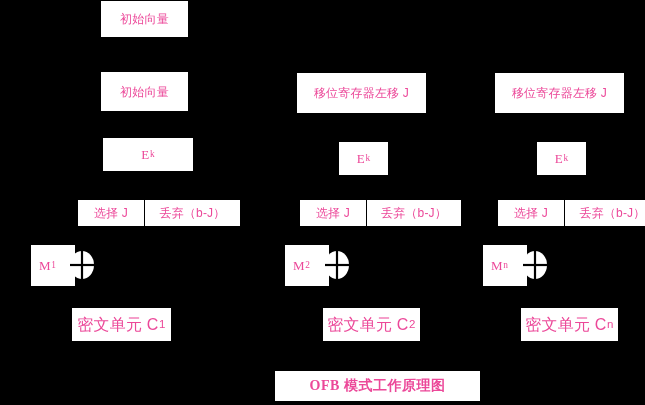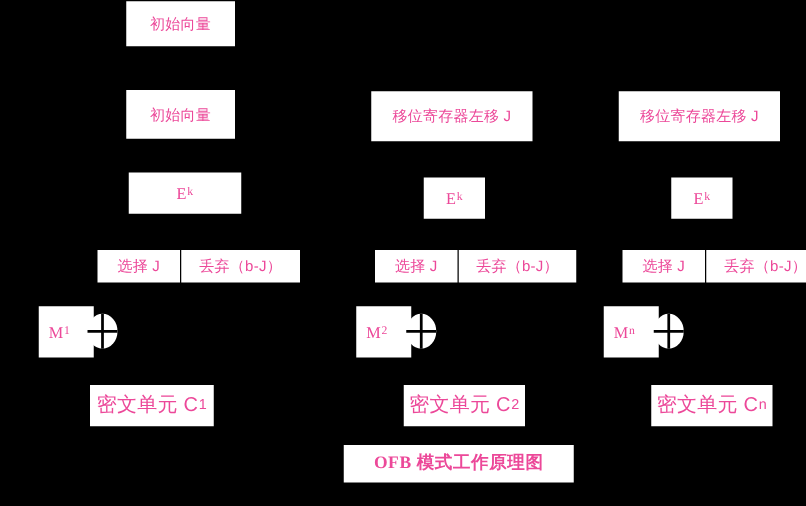--- a/index.html
+++ b/index.html
@@ -144,15 +144,15 @@
       <line x1="13" y1="1" x2="13" y2="29" stroke="#000000" stroke-width="2.2"></line>
       <line x1="1" y1="15" x2="25" y2="15" stroke="#000000" stroke-width="2.2"></line>
     </svg>
   </div>
 
   <div class="box cipher" style="left:493px; top:308px; width:97px; height:33px;">
     <span>密文单元 C</span>
       <span class="sub">n</span>
   </div>
 
-  <div class="box title" style="left:247px; top:356px; width:184px; height:30px;">OFB 模式工作原理图</div>
+  <div class="box title" style="left:247px; top:371px; width:205px; height:30px;">OFB 模式工作原理图</div>
 
 </div>
 
 </body></html>

